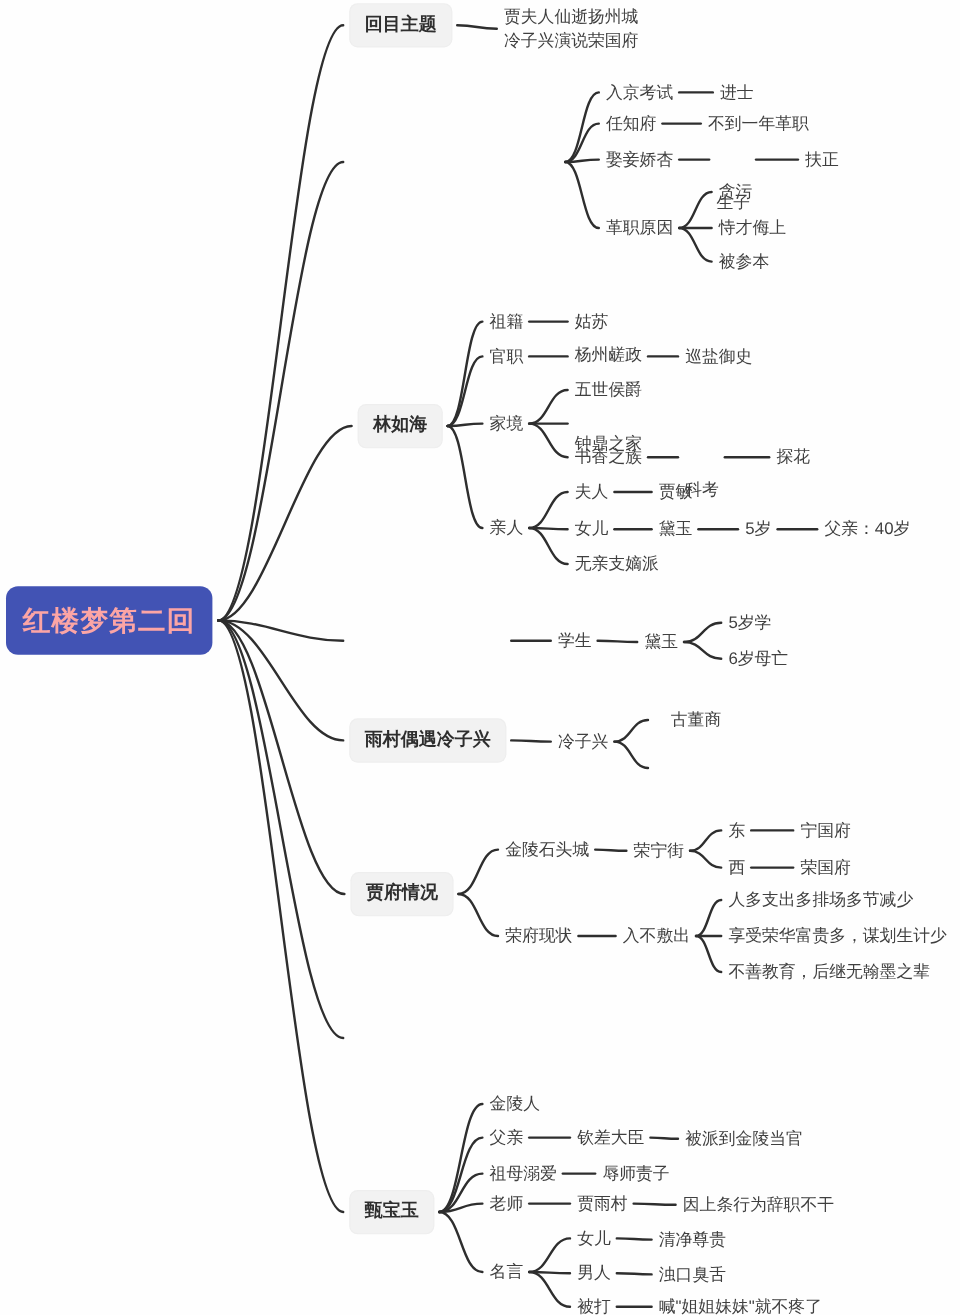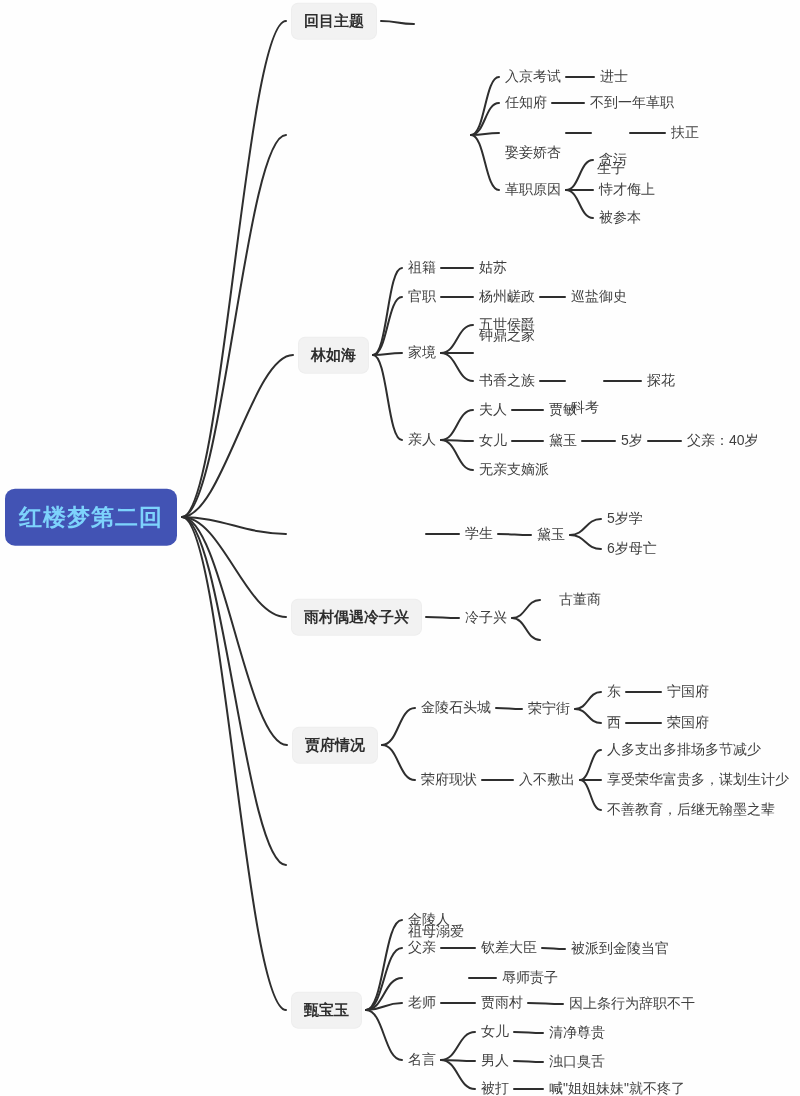--- a/index.html
+++ b/index.html
@@ -4,21 +4,21 @@
 <style>
   html,body{margin:0;padding:0;background:#fff;}
   .canvas{
     position:relative;width:800px;height:1096px;background:#fefefe;overflow:hidden;
     font-family:"Liberation Sans","DejaVu Sans",sans-serif;
   }
   #edges{position:absolute;left:0;top:0;width:800px;height:1096px;}
   #nodes{position:absolute;left:0;top:0;width:800px;height:1096px;}
   .node{position:absolute;transform:translateY(-50%);line-height:1.25;white-space:nowrap;}
   .lvl0{
-    background:#4253b4;color:#7dd3fc;font-size:23px;font-weight:700;
+    background:#4253b4;color:#fca5a5;font-size:23px;font-weight:700;
     padding:14px 14px;border-radius:10px;letter-spacing:1px;
   }
   .lvl1{
     background:#f2f2f2;color:#2e2e2e;font-size:15px;font-weight:700;
     padding:8px 12px;border-radius:6px;box-shadow:0 0 0 1px #eeeeee;text-align:right;
   }
   .leaf{color:#3f3f3f;font-size:14px;font-weight:500;}
   .two-line{white-space:pre-line;line-height:1.45;}
   .wide{white-space:normal;width:240px;line-height:1.5;}
 </style>
@@ -97,40 +97,42 @@
       <path d="M441,1060 C458,1060 458,1032 475,1032" fill="none" stroke="#2e2e2e" stroke-width="2" stroke-linecap="round"></path>
       <path d="M514,1032 C528.5,1032 528.5,1033 543,1033" fill="none" stroke="#2e2e2e" stroke-width="2" stroke-linecap="round"></path>
       <path d="M441,1060 C458,1060 458,1061 475,1061" fill="none" stroke="#2e2e2e" stroke-width="2" stroke-linecap="round"></path>
       <path d="M514,1061 C528.5,1061 528.5,1062 543,1062" fill="none" stroke="#2e2e2e" stroke-width="2" stroke-linecap="round"></path>
       <path d="M441,1060 C458,1060 458,1089 475,1089" fill="none" stroke="#2e2e2e" stroke-width="2" stroke-linecap="round"></path>
       <path d="M514,1089 C528.5,1089 528.5,1089 543,1089" fill="none" stroke="#2e2e2e" stroke-width="2" stroke-linecap="round"></path>
     </svg>
   <div id="nodes">
       <div class="node lvl0" style="left: 5px; top: 517px;">红楼梦第二回</div>
       <div class="node lvl1" style="left: 292px; top: 21px;">回目主题</div>
+      <div class="node leaf two-line" style="left: 420px; top: 24px;">贾夫人仙逝扬州城
+冷子兴演说荣国府</div>
       <div class="node leaf" style="left: 505px; top: 77px;">入京考试</div>
       <div class="node leaf" style="left: 600px; top: 77px;">进士</div>
       <div class="node leaf" style="left: 505px; top: 103px;">任知府</div>
       <div class="node leaf" style="left: 590px; top: 103px;">不到一年革职</div>
-      <div class="node leaf" style="left: 505px; top: 133px; margin-top: 20px;">娶妾娇杏</div>
+      <div class="node leaf" style="left: 505px; top: 133px;">娶妾娇杏</div>
       <div class="node leaf" style="left: 597px; top: 133px; margin-top: 36px;">生子</div>
       <div class="node leaf" style="left: 671px; top: 133px;">扶正</div>
       <div class="node leaf" style="left: 505px; top: 190px;">革职原因</div>
       <div class="node leaf" style="left: 599px; top: 160px;">贪污</div>
       <div class="node leaf" style="left: 599px; top: 190px;">恃才侮上</div>
       <div class="node leaf" style="left: 599px; top: 218px;">被参本</div>
       <div class="node lvl1" style="left: 299px; top: 355px;">林如海</div>
       <div class="node leaf" style="left: 408px; top: 268px;">祖籍</div>
       <div class="node leaf" style="left: 479px; top: 268px;">姑苏</div>
       <div class="node leaf" style="left: 408px; top: 297px;">官职</div>
       <div class="node leaf" style="left: 479px; top: 297px; font-family: Liberation Serif, serif;">杨州鹾政</div>
       <div class="node leaf" style="left: 571px; top: 297px;">巡盐御史</div>
       <div class="node leaf" style="left: 408px; top: 353px;">家境</div>
       <div class="node leaf" style="left: 479px; top: 325px;">五世侯爵</div>
-      <div class="node leaf" style="left: 479px; top: 336px;">钟鼎之家</div>
+      <div class="node leaf" style="left: 479px; top: 370px;">钟鼎之家</div>
       <div class="node leaf" style="left: 479px; top: 381px;">书香之族</div>
       <div class="node leaf" style="left: 571px; top: 381px; margin-top: 27px;">科考</div>
       <div class="node leaf" style="left: 647px; top: 381px;">探花</div>
       <div class="node leaf" style="left: 408px; top: 440px;">亲人</div>
       <div class="node leaf" style="left: 479px; top: 410px;">夫人</div>
       <div class="node leaf" style="left: 549px; top: 410px;">贾敏</div>
       <div class="node leaf" style="left: 479px; top: 441px;">女儿</div>
       <div class="node leaf" style="left: 549px; top: 441px;">黛玉</div>
       <div class="node leaf" style="left: 621px; top: 441px;">5岁</div>
       <div class="node leaf" style="left: 687px; top: 441px;">父亲：40岁</div>
@@ -152,21 +154,21 @@
       <div class="node leaf" style="left: 421px; top: 780px;">荣府现状</div>
       <div class="node leaf" style="left: 519px; top: 780px;">入不敷出</div>
       <div class="node leaf" style="left: 607px; top: 750px;">人多支出多排场多节减少</div>
       <div class="node leaf" style="left: 607px; top: 780px;">享受荣华富贵多，谋划生计少</div>
       <div class="node leaf" style="left: 607px; top: 810px;">不善教育，后继无翰墨之辈</div>
       <div class="node lvl1" style="left: 292px; top: 1010px;">甄宝玉</div>
       <div class="node leaf" style="left: 408px; top: 920px;">金陵人</div>
       <div class="node leaf" style="left: 408px; top: 948px;">父亲</div>
       <div class="node leaf" style="left: 481px; top: 948px;">钦差大臣</div>
       <div class="node leaf" style="left: 571px; top: 949px;">被派到金陵当官</div>
-      <div class="node leaf" style="left: 408px; top: 932px;">祖母溺爱</div>
+      <div class="node leaf" style="left: 408px; top: 978px;">祖母溺爱</div>
       <div class="node leaf" style="left: 502px; top: 978px;">辱师责子</div>
       <div class="node leaf" style="left: 408px; top: 1003px;">老师</div>
       <div class="node leaf" style="left: 481px; top: 1003px;">贾雨村</div>
       <div class="node leaf" style="left: 569px; top: 1004px;">因上条行为辞职不干</div>
       <div class="node leaf" style="left: 408px; top: 1060px;">名言</div>
       <div class="node leaf" style="left: 481px; top: 1032px;">女儿</div>
       <div class="node leaf" style="left: 549px; top: 1033px;">清净尊贵</div>
       <div class="node leaf" style="left: 481px; top: 1061px;">男人</div>
       <div class="node leaf" style="left: 549px; top: 1062px;">浊口臭舌</div>
       <div class="node leaf" style="left: 481px; top: 1089px;">被打</div>

